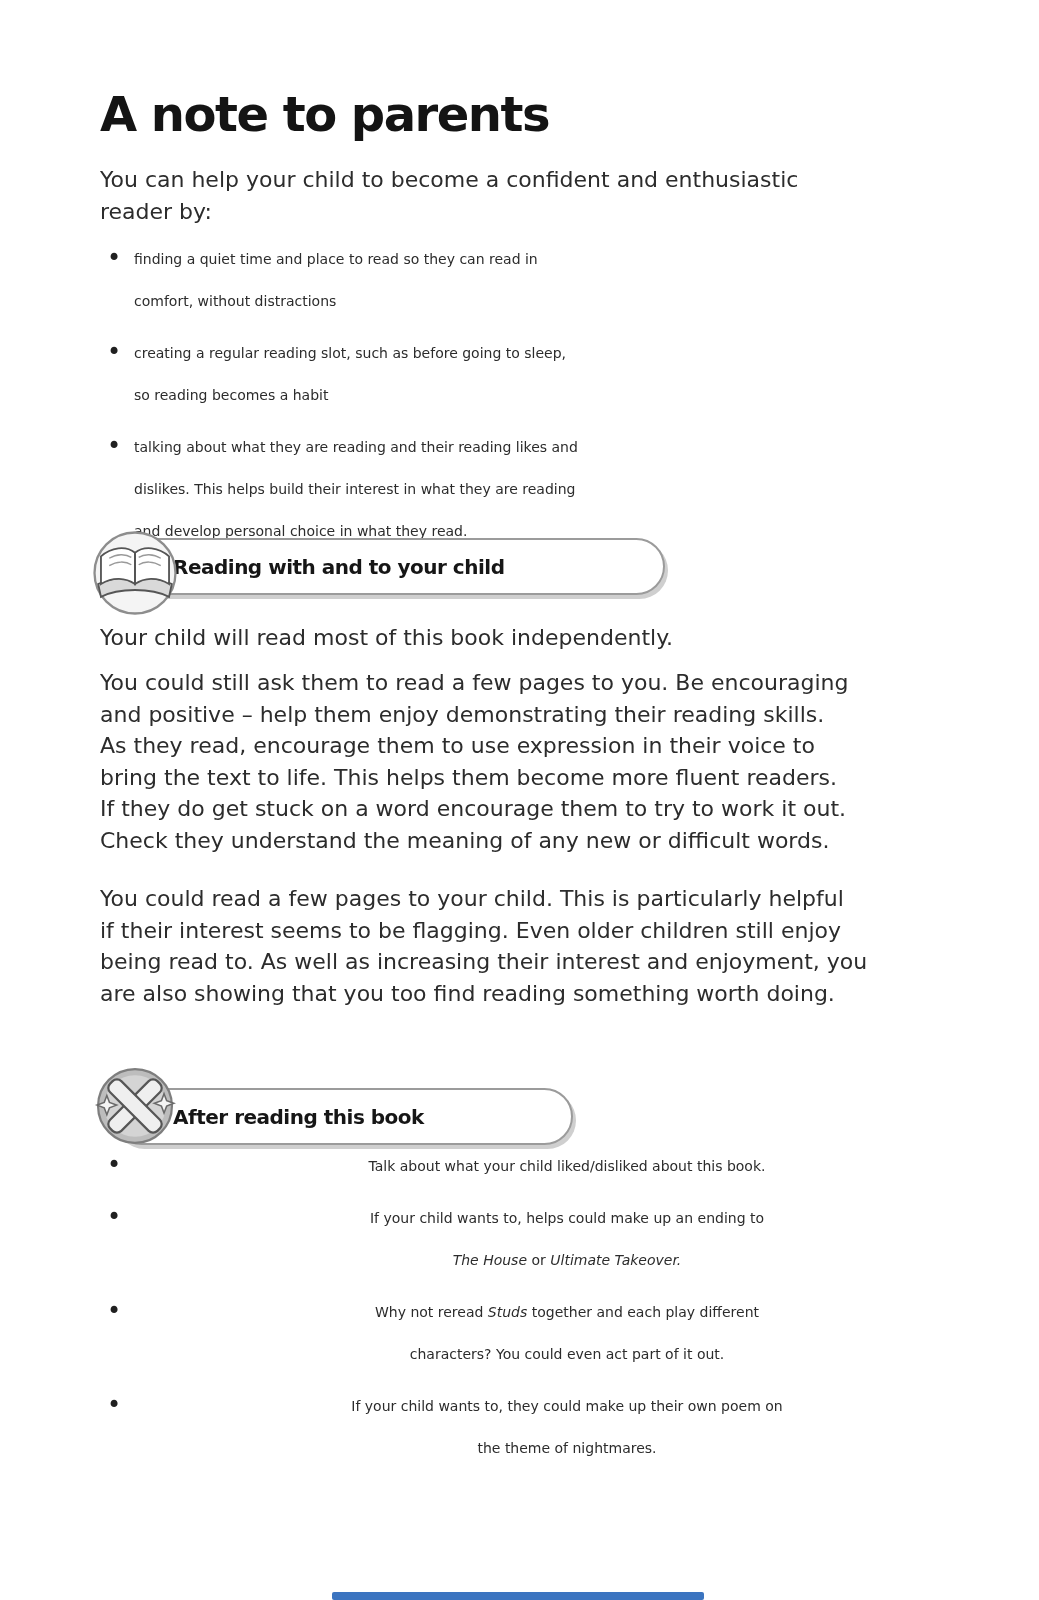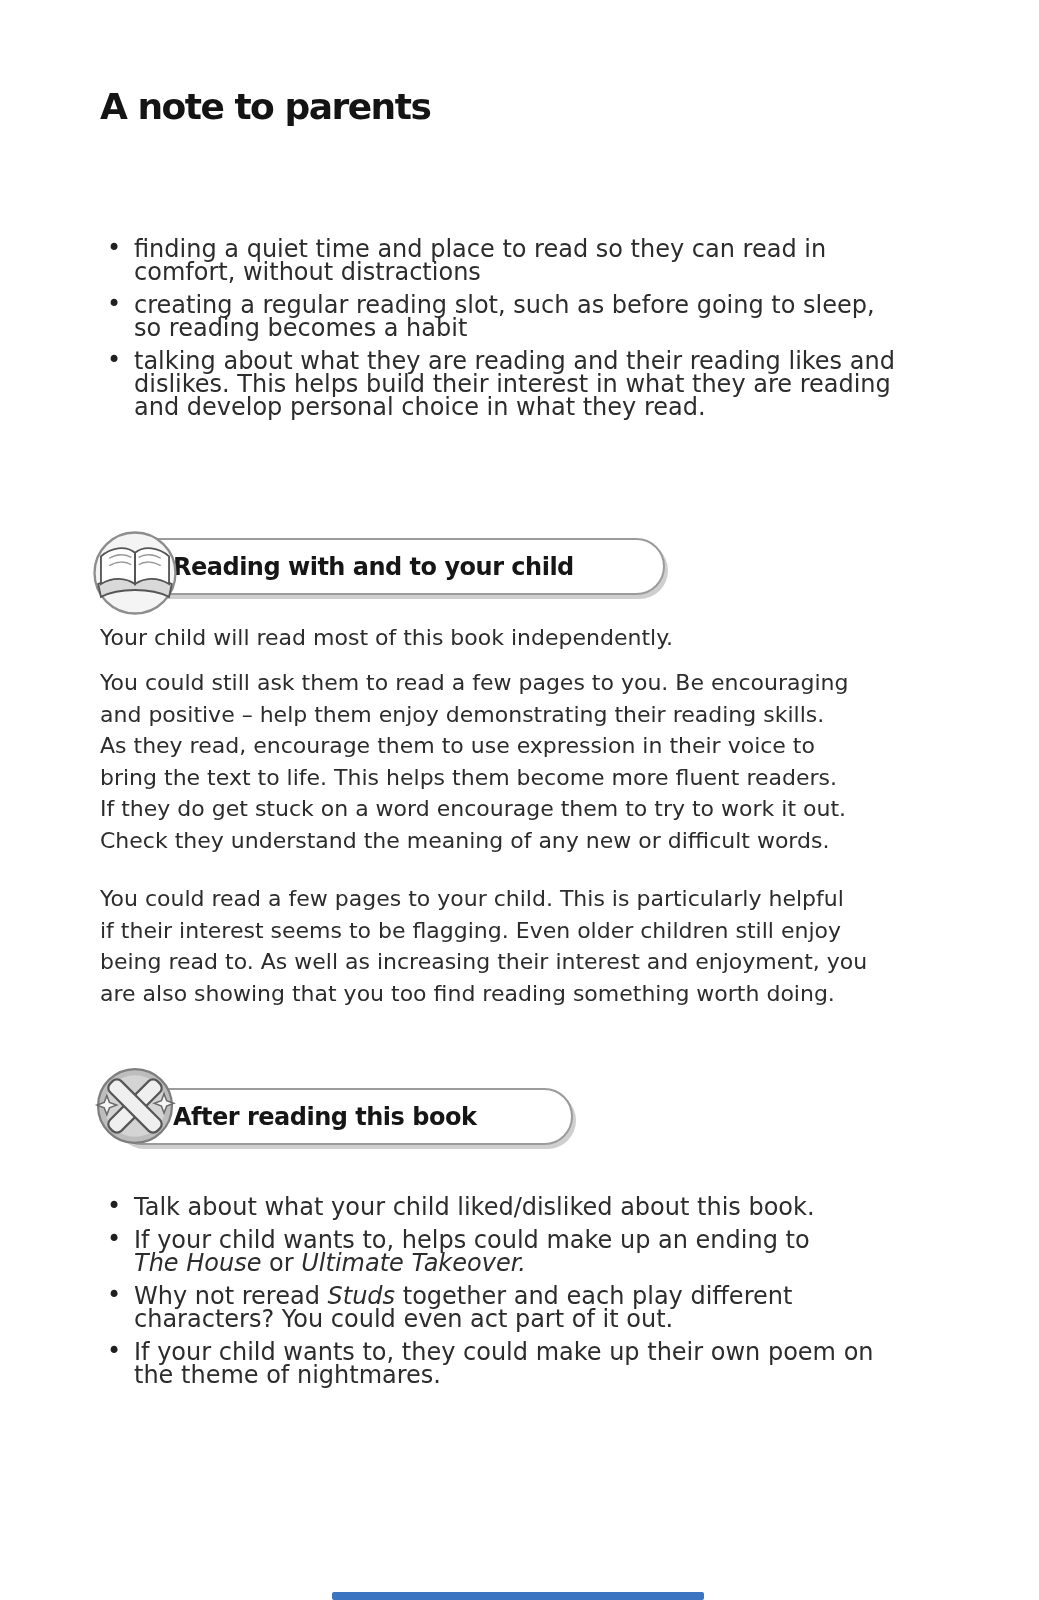--- a/index.html
+++ b/index.html
@@ -7,58 +7,58 @@
     position:relative;
     width:1039px;height:1600px;
     background:#ffffff;
     font-family:"DejaVu Sans","Liberation Sans",sans-serif;
     color:#2c2c2c;
     overflow:hidden;
   }
   .abs{position:absolute;}
   .page-title{
     left:100px;top:86px;
-    font-size:36px;font-weight:bold;color:#141414;
+    font-size:48px;font-weight:bold;color:#141414;
     letter-spacing:-1.5px;
     font-family:"DejaVu Sans","Liberation Sans",sans-serif;
   }
   .body-text{
     font-size:22px;line-height:31.5px;color:#2c2c2c;
     white-space:pre-line;
   }
   .intro{left:100px;top:164px;width:880px;}
   ul.bullets{
     list-style:none;margin:0;padding:0;width:900px;
   }
   ul.bullets li{
     position:relative;
     padding-left:34px;
     margin-bottom:10px;
-    font-size:24px;line-height:23px;
+    font-size:14px;line-height:42px;
     white-space:pre-line;
   }
   ul.bullets li::before{
     content:"•";
     position:absolute;left:7px;top:-1px;
     font-size:24px;color:#202020;
   }
   .list-1{left:100px;top:238px;}
-  .list-2{left:100px;top:1196px;}
+  .list-2{left:100px;top:1145px;text-align:center;}
   .banner{position:absolute;height:100px;}
   .banner .pill{
     position:absolute;
     background:#ffffff;
     border:2px solid #9b9b9b;
     border-radius:32px;
     box-shadow:3px 4px 0 #cfcfcf;
     display:flex;align-items:center;
     box-sizing:border-box;
   }
   .banner .pill .heading{
-    font-size:24px;font-weight:bold;color:#161616;
+    font-size:20px;font-weight:bold;color:#161616;
     letter-spacing:-0.5px;
     padding-left:58px;
     white-space:nowrap;
   }
   .banner .icon{
     position:absolute;left:0;top:0;
   }
   .banner-1{left:89px;top:527px;width:600px;}
   .banner-1 .pill{left:24px;top:11px;width:552px;height:57px;}
   .banner-2{left:91px;top:1062px;width:520px;}
@@ -72,20 +72,22 @@
   }
   i{}
 </style>
 </head>
 <body>
 
 <div class="page">
 
   <div class="abs page-title">A note to parents</div>
 
+  <div class="abs body-text intro">You can help your child to become a confident and enthusiastic
+reader by:</div>
 
   <ul class="abs bullets list-1">
     <li>finding a quiet time and place to read so they can read in
 comfort, without distractions</li>
     <li>creating a regular reading slot, such as before going to sleep,
 so reading becomes a habit</li>
     <li>talking about what they are reading and their reading likes and
 dislikes. This helps build their interest in what they are reading
 and develop personal choice in what they read.</li>
   </ul>

